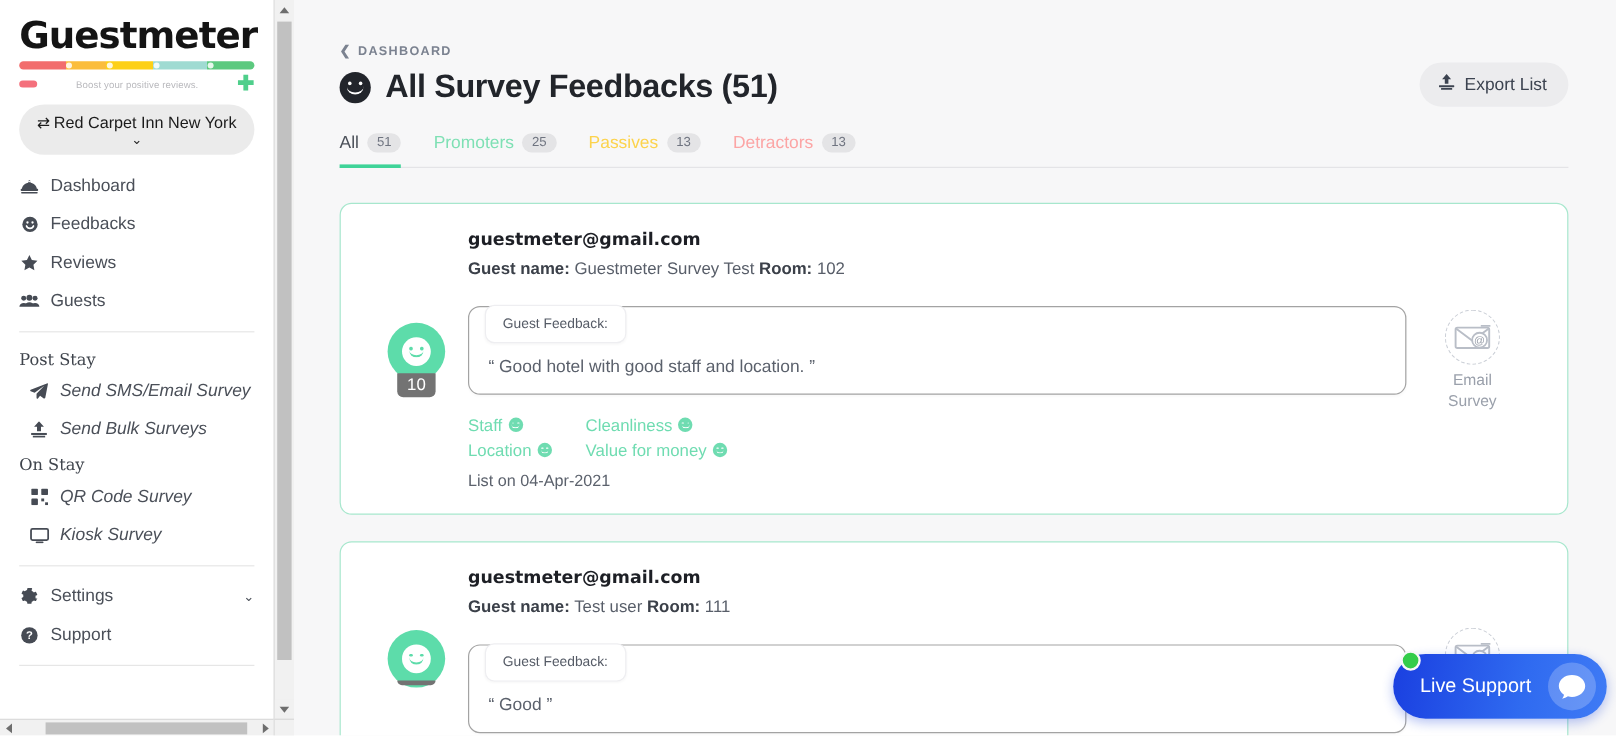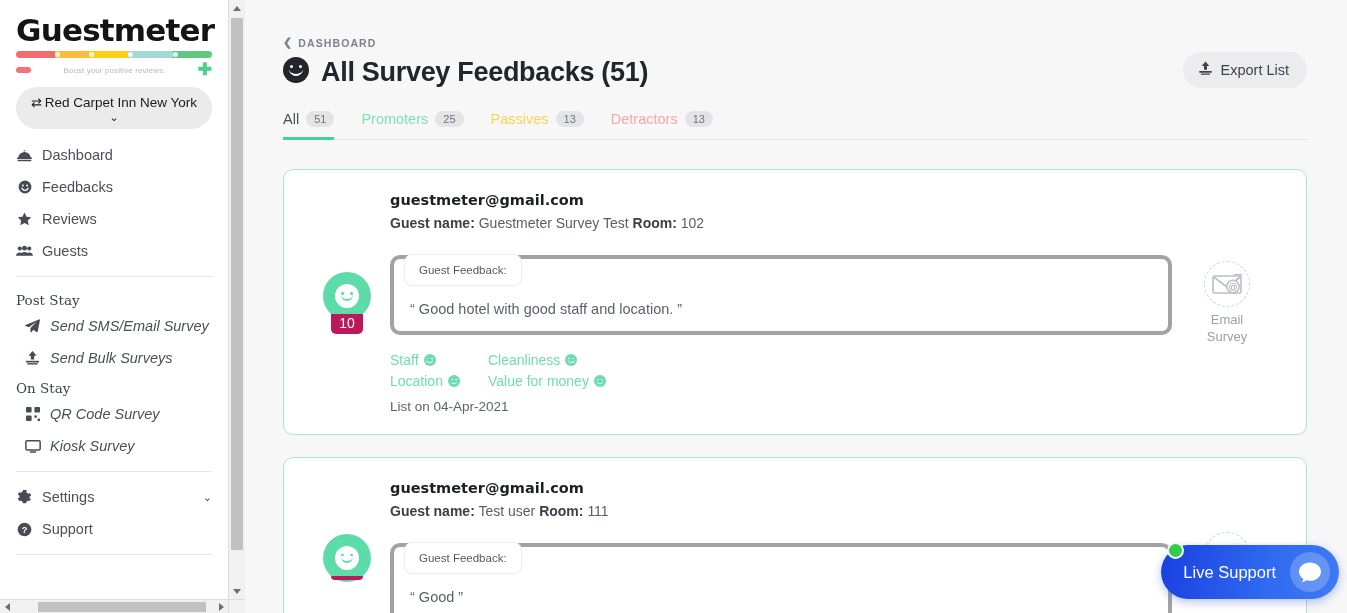--- a/index.html
+++ b/index.html
@@ -143,21 +143,21 @@
     background: #f7f7f8;
     overflow: hidden;
   }
   .main-inner { padding: 36px 40px 0 38px; }
   .breadcrumb {
     display: flex; align-items: center; gap: 5px;
     font-size: 10.5px; font-weight: bold; letter-spacing: 1.1px;
     color: #7b8290; cursor: pointer;
   }
   .breadcrumb .chev { font-size: 11px; }
-  .title-row { display: flex; margin-top: 8px; }
+  .title-row { display: flex; align-items: center; margin-top: 8px; }
   .title-smiley {
     width: 26px; height: 26px; border-radius: 50%;
     background: #22252b; position: relative; flex: 0 0 26px;
   }
   .title-smiley::before, .title-smiley::after {
     content: ""; position: absolute; top: 8px; width: 3.2px; height: 3.2px;
     border-radius: 50%; background: #fff;
   }
   .title-smiley::before { left: 7px; } .title-smiley::after { right: 7px; }
   .title-smiley span {
@@ -226,40 +226,40 @@
     content: ""; position: absolute; top: 8px; width: 2.6px; height: 2.6px;
     border-radius: 50%; background: #5ddcaa;
   }
   .score-face::before { left: 6px; } .score-face::after { right: 6px; }
   .score-face span {
     position: absolute; left: 6px; top: 10px; width: 12px; height: 7px;
     border-bottom: 2px solid #5ddcaa; border-radius: 0 0 8px 8px;
   }
   .score-tail {
     width: 32px; margin: -6px auto 0 auto;
-    background: #be185d; border-radius: 0 0 5px 5px;
+    background: #737373; border-radius: 0 0 5px 5px;
     color: #fff; font-size: 14px; text-align: center;
     padding: 1px 0 3px 0;
   }
   .body-col { flex: 1; min-width: 0; padding-left: 4px; }
   .email-line {
     font-size: 14.5px; font-weight: bold; color: #1d1f25;
     font-family: "DejaVu Sans", sans-serif;
   }
   .guest-line { margin-top: 7px; font-size: 14px; color: #585e69; }
   .guest-line b { color: #3b4049; }
   .bubble-wrap { position: relative; margin-top: 24px; }
   .bubble-label {
     position: absolute; left: 14px; top: -1px; z-index: 2;
     background: #fff; border: 1px solid #eeeef1; border-radius: 8px;
     padding: 9px 14px; font-size: 11.5px; color: #555b66;
     box-shadow: 0 1px 2px rgba(0,0,0,.03);
   }
   .bubble-box {
-    border: 4px solid #a3a3a3; border-radius: 10px;
+    border: 1px solid #a3a3a3; border-radius: 10px;
     background: #fff; min-height: 72px;
     padding: 42px 18px 14px 16px;
     font-size: 14.5px; color: #5b616c;
     box-shadow: 0 1px 2px rgba(0,0,0,.025);
   }
   .cats {
     margin-top: 17px;
     display: grid; grid-template-columns: 98px auto;
     row-gap: 5px; column-gap: 0;
     font-size: 14px; color: #6fdcb1;

